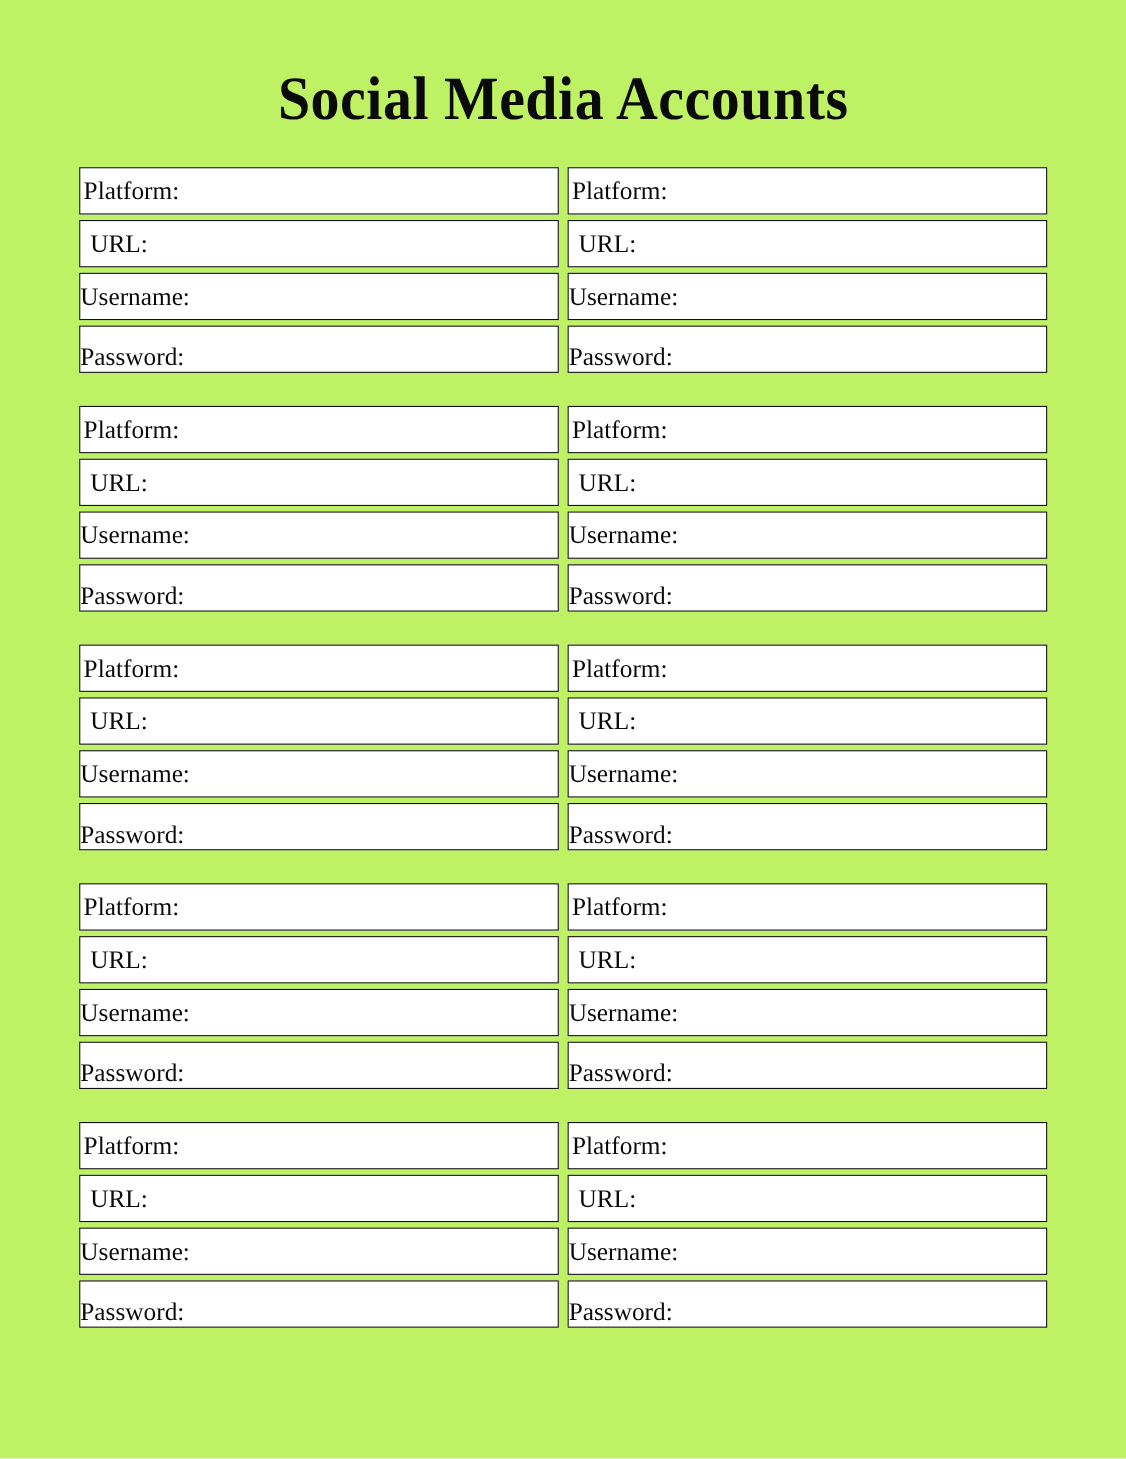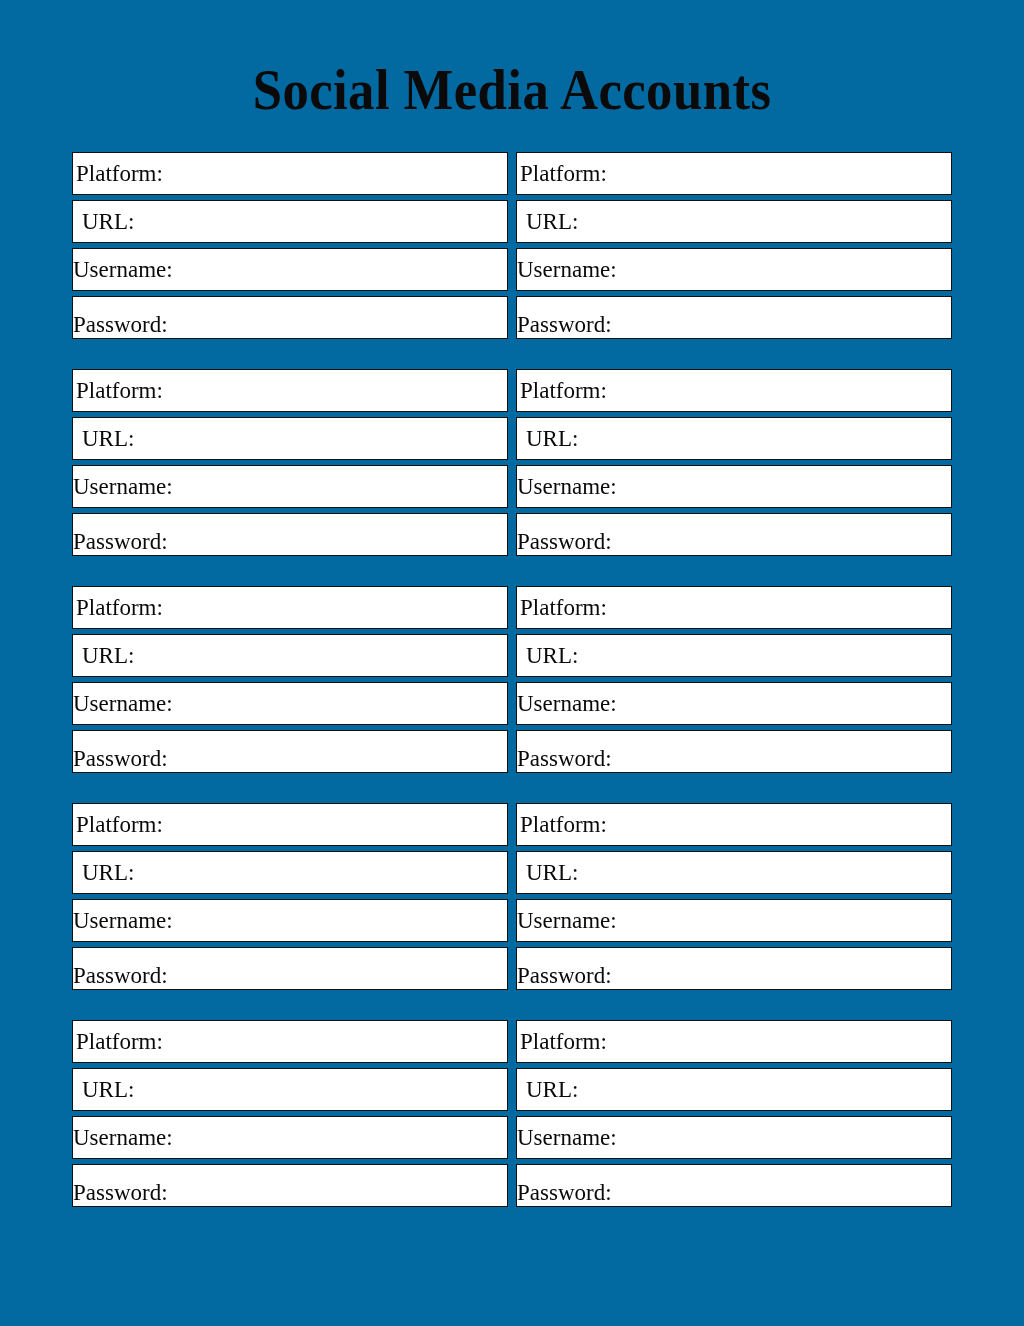--- a/index.html
+++ b/index.html
@@ -13,21 +13,21 @@
     height: 1326px;
     font-family: "Liberation Serif", "DejaVu Serif", serif;
     color: #000000;
     overflow: hidden;
   }
 
   .page {
     position: relative;
     width: 1024px;
     height: 1326px;
-    background: #0369a1;
+    background: #bef264;
     box-sizing: border-box;
   }
 
   .page-title {
     text-align: center;
     font-family: "Liberation Serif", "DejaVu Serif", serif;
     font-weight: bold;
     font-size: 56px;
     line-height: 1.0;
     letter-spacing: 0.5px;

